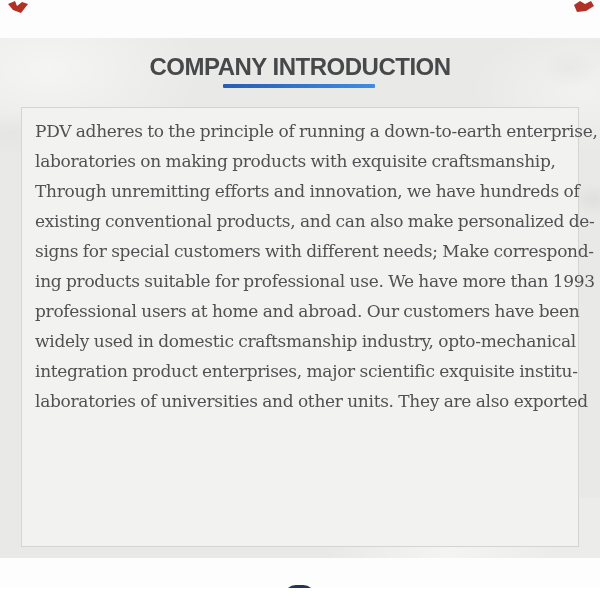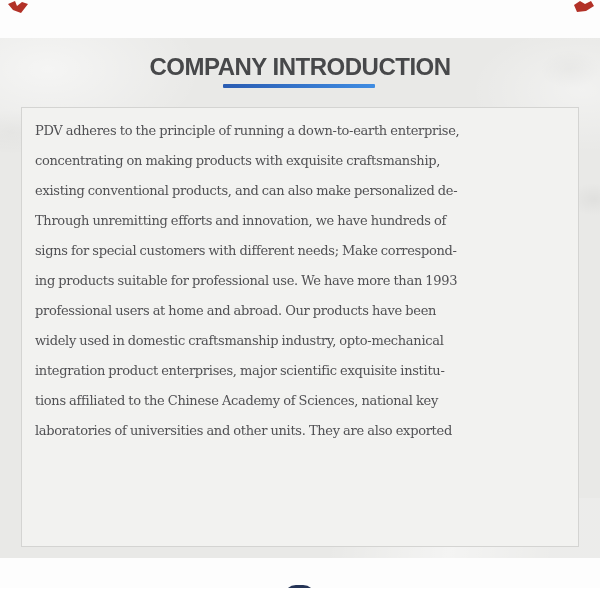--- a/index.html
+++ b/index.html
@@ -52,21 +52,21 @@
     position:absolute;left:21px;top:107px;width:556px;height:438px;
     background:var(--box-bg);
     border:1px solid var(--box-border);
   }
   .intro-text{
     position:absolute;left:0;top:0;width:100%;
     padding:8px 10px 0 13px;box-sizing:border-box;
   }
   .tline{
     font-family:"DejaVu Serif","Liberation Serif",serif;
-    font-size:13px;line-height:30px;
+    font-size:17px;line-height:30px;
     letter-spacing:-0.3px;word-spacing:-0.5px;
     color:var(--text-color);
     white-space:nowrap;
   }
   .corner-mark{position:absolute;top:1px;width:21px;height:13px;}
   .corner-mark.left{left:8px;}
   .corner-mark.right{left:573px;}
   .bottom-tab{
     position:absolute;left:284px;top:585px;width:31px;height:15px;
     background:var(--tab-navy);
@@ -94,29 +94,28 @@
   <svg class="corner-mark right" viewBox="0 0 21 13" xmlns="http://www.w3.org/2000/svg">
     <polygon points="1,4 7,0 12,3 18,0 21,5 13,10 4,11" fill="#b23127"></polygon>
   </svg>
 
   <div class="title">COMPANY INTRODUCTION</div>
   <div class="title-underline"></div>
 
   <div class="intro-box">
     <div class="intro-text">
       <div class="tline">PDV adheres to the principle of running a down-to-earth enterprise,</div>
-      <div class="tline">concentrating on making products with exquisite craftsmanship,</div>
+      <div class="tline">laboratories on making products with exquisite craftsmanship,</div>
+      <div class="tline">Through unremitting efforts and innovation, we have hundreds of</div>
       <div class="tline">existing conventional products, and can also make personalized de-</div>
-      <div class="tline">Through unremitting efforts and innovation, we have hundreds of</div>
       <div class="tline">signs for special customers with different needs; Make correspond-</div>
       <div class="tline">ing products suitable for professional use. We have more than 1993</div>
-      <div class="tline">professional users at home and abroad. Our products have been</div>
+      <div class="tline">professional users at home and abroad. Our customers have been</div>
       <div class="tline">widely used in domestic craftsmanship industry, opto-mechanical</div>
       <div class="tline">integration product enterprises, major scientific exquisite institu-</div>
-      <div class="tline">tions affiliated to the Chinese Academy of Sciences, national key</div>
       <div class="tline">laboratories of universities and other units. They are also exported</div>
     </div>
   </div>
 
   <div class="bottom-tab">
     <div class="accent"></div>
   </div>
 
 </div>
 

